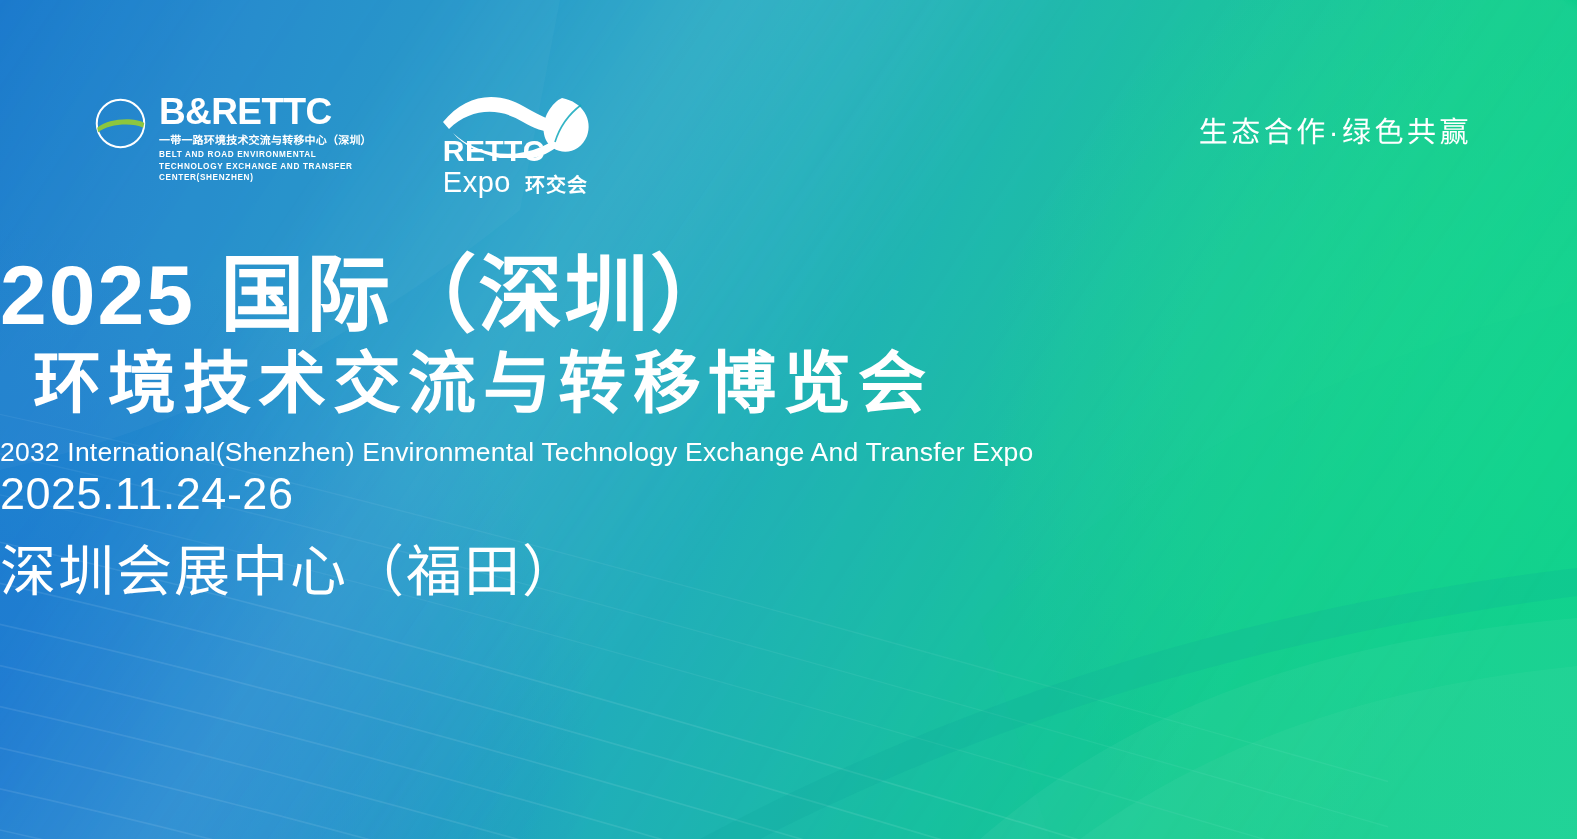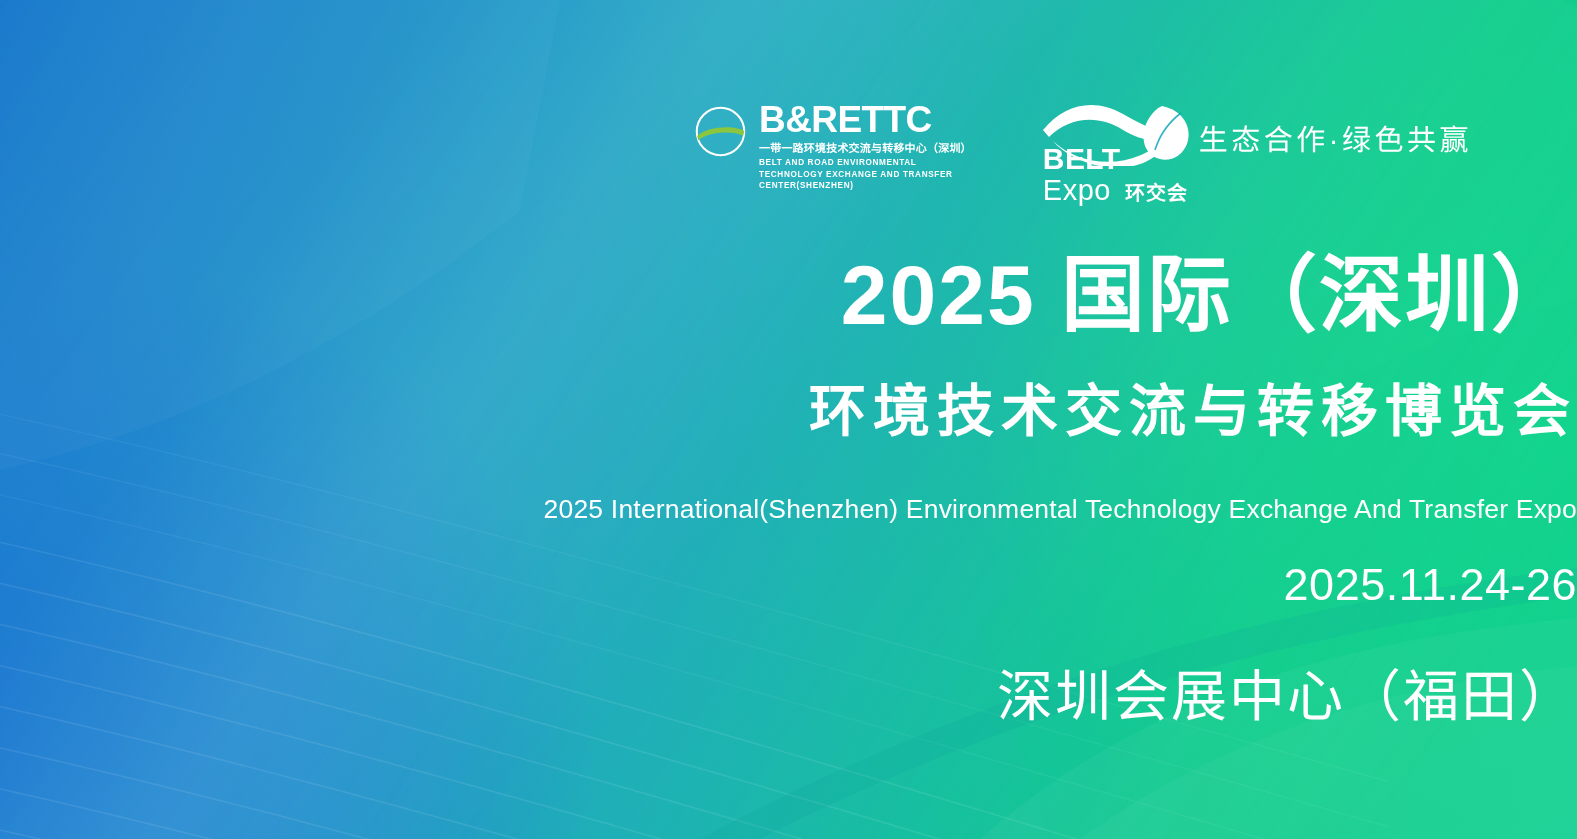--- a/index.html
+++ b/index.html
@@ -87,22 +87,22 @@
 
   
   .bg-swoosh{
     position:absolute; inset:0;
     pointer-events:none;
   }
   .bg-swoosh svg{ width:100%; height:100%; display:block; }
 
   
   .header{
-    position:absolute; top:8px; left:0; right:0; height:200px;
-    display:flex; align-items:flex-start; justify-content:flex-end;
+    position:absolute; top:0; left:0; right:0; height:200px;
+    display:flex; align-items:flex-start; justify-content:space-between;
     padding:92px 105px 0 92px;
   }
 
   .logo-row{ display:flex; align-items:flex-start; gap:34px; }
 
   
   .brettc{ display:flex; align-items:flex-start; gap:10px; padding-top:2px;}
   .brettc-mark{ width:57px; height:57px; flex:0 0 57px; margin-top:1px; }
   .brettc-mark svg{ width:100%; height:100%; display:block; }
   .brettc-text{ display:flex; flex-direction:column; }
@@ -145,33 +145,32 @@
   }
 
   .slogan{
     color:#ffffff; font-size:29px; letter-spacing:3.5px;
     font-weight:400; white-space:nowrap; margin-top:16px;
   }
 
   
   .main{
     position:absolute; left:0; right:0; top:252px;
-    display:flex; flex-direction:column; align-items:flex-end;
+    display:flex; flex-direction:column; align-items:flex-start;
     text-align:center;
-    gap:34px;
   }
   .title-1{
     color:#ffffff; font-weight:bold;
     font-size:84px; line-height:1.04; letter-spacing:2px;
     white-space:nowrap;
   }
   .title-2{
     color:#ffffff; font-weight:bold;
-    font-size:57px; line-height:1.06; letter-spacing:7px;
-    white-space:nowrap; margin-top:8px;
+    font-size:68px; line-height:1.06; letter-spacing:7px;
+    white-space:nowrap; margin-top:8px;margin-left:33px;
   }
   .subtitle-en{
     color:#ffffff; font-size:26.5px; font-weight:400;
     letter-spacing:0.2px; white-space:nowrap; margin-top:18px;
   }
   .date{
     color:#ffffff; font-size:45px; font-weight:400;
     letter-spacing:0.5px; white-space:nowrap; 
   }
   .venue{
@@ -257,34 +256,34 @@
 
             <path d="M2,30 C24,3 54,-2 82,14 C104,26 118,34 134,32 C120,44 102,42 82,30 C58,15 30,16 8,37 Z" fill="#ffffff"></path>
 
             <path d="M12,41 C34,62 70,68 100,55 C112,50 120,44 126,38 C123,52 110,62 92,66 C62,72 28,60 12,41 Z" fill="#ffffff"></path>
 
             <path d="M121,6 C142,10 152,28 146,44 C140,59 124,64 112,56 C101,49 100,32 107,20 C111,13 116,8 121,6 Z" fill="#ffffff"></path>
             <path d="M140,13 C128,22 119,34 114,50" fill="none" stroke="#0fa7bb" stroke-width="1.6" opacity="0.85"></path>
           </svg>
         </div>
         <div class="iete-lines">
-          <div class="iete-iete">BELT</div>
+          <div class="iete-iete">RETTC</div>
           <div class="iete-expo-row">
             <span class="iete-expo">Expo</span>
             <span class="iete-cn">环交会</span>
           </div>
         </div>
       </div>
 
     </div>
 
     <div class="slogan">生态合作·绿色共赢</div>
   </div>
 
   <div class="main">
     <div class="title-1">2025 国际（深圳）</div>
     <div class="title-2">环境技术交流与转移博览会</div>
-    <div class="subtitle-en">2025 International(Shenzhen) Environmental Technology Exchange And Transfer Expo</div>
+    <div class="subtitle-en">2032 International(Shenzhen) Environmental Technology Exchange And Transfer Expo</div>
     <div class="date">2025.11.24-26</div>
     <div class="venue">深圳会展中心（福田）</div>
   </div>
 
 </div>
 
 </body></html>

